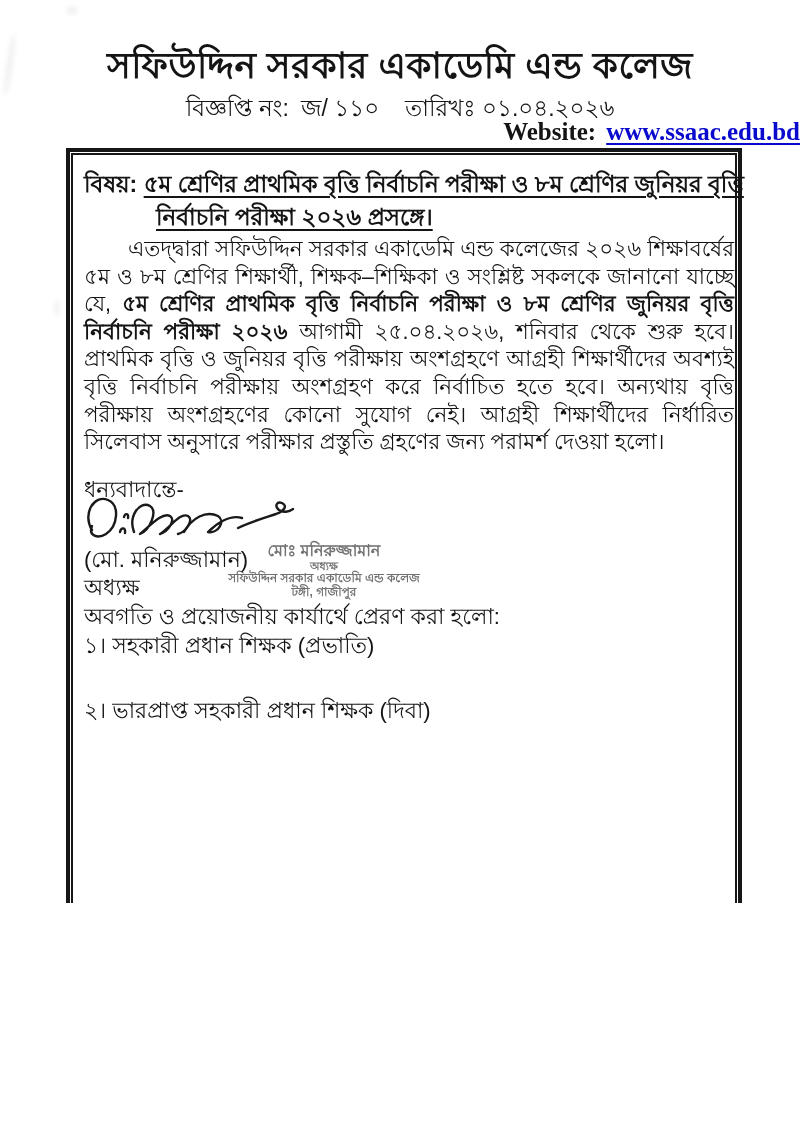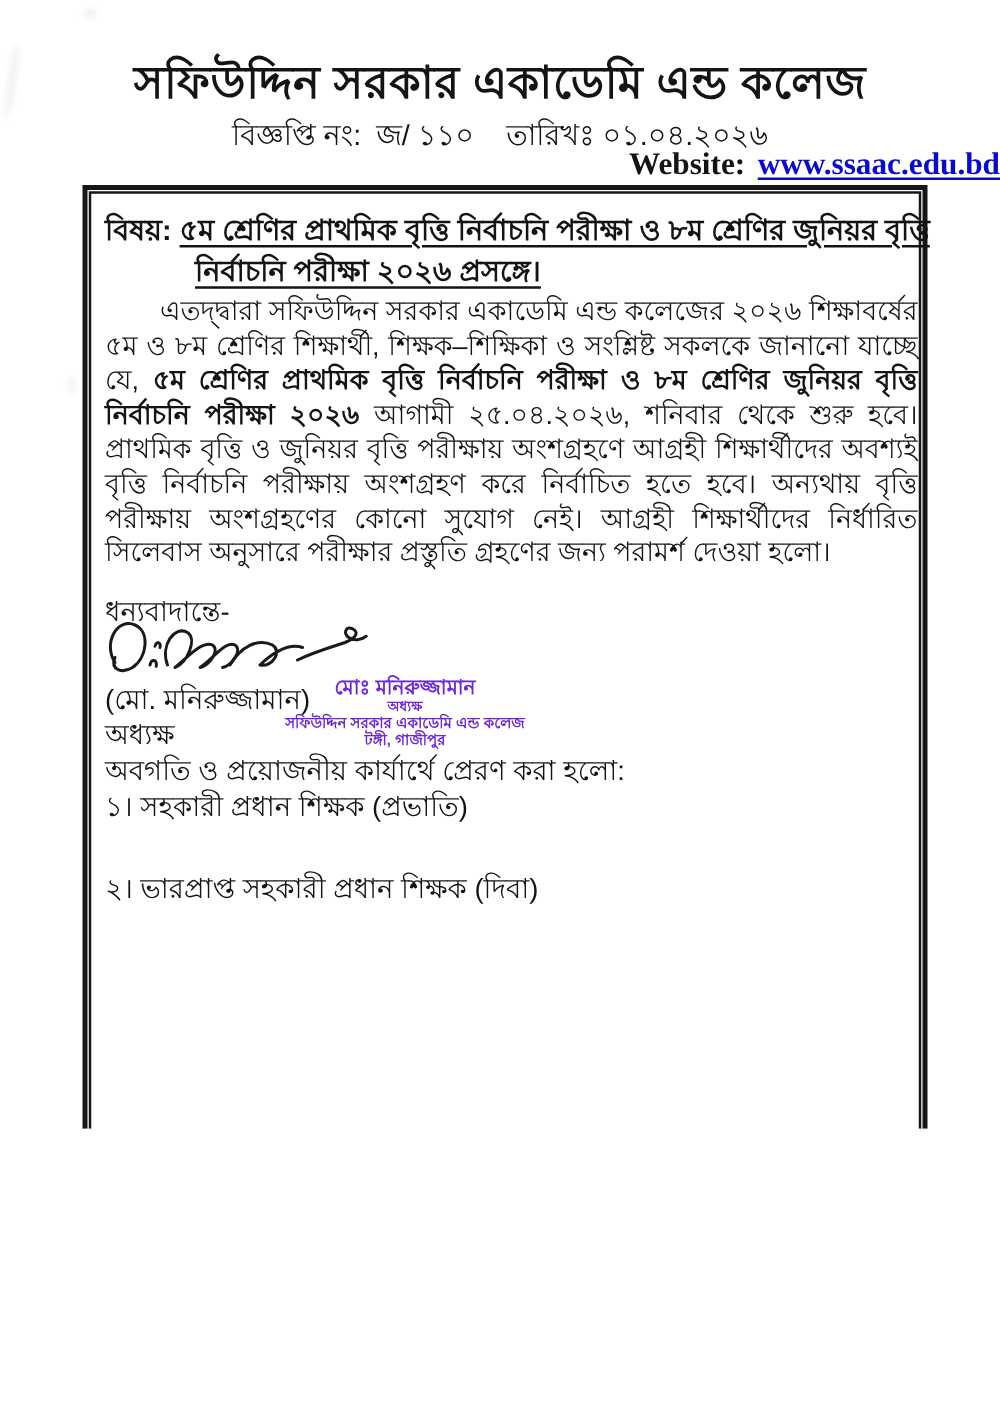--- a/index.html
+++ b/index.html
@@ -123,21 +123,21 @@
         <svg class="signature-svg" width="215" height="60" viewBox="0 0 215 60">
           <g fill="none" stroke="#1a1a1a" stroke-width="2.4" stroke-linecap="round" stroke-linejoin="round">
             <path d="M12,42 C2,26 14,6 28,12 C40,17 38,38 26,46 C18,51 8,48 12,38"></path>
             <path d="M40,44 c1,-5 6,-5 5,1 m-1,-16 c1,-4 5,-4 4,1"></path>
             <path d="M54,44 C48,28 60,12 70,18 C78,23 70,42 60,46 C70,38 82,24 90,28 C96,32 88,44 80,46 C90,40 100,24 108,28 C114,32 106,44 98,46"></path>
             <path d="M104,44 C112,30 126,22 138,28 C146,33 138,46 128,44 C136,36 150,26 162,30"></path>
             <path d="M158,40 C170,34 184,30 196,26 C204,23 208,18 202,15 C197,13 194,18 199,22 C203,25 209,24 213,21"></path>
           </g>
         </svg>
 
-        <div class="stamp" style="color:#6d28d9">
+        <div class="stamp" style="color:#737373">
           <div class="s1">মোঃ মনিরুজ্জামান</div>
           <div class="s2">অধ্যক্ষ</div>
           <div class="s3">সফিউদ্দিন সরকার একাডেমি এন্ড কলেজ</div>
           <div class="s4">টঙ্গী, গাজীপুর</div>
         </div>
 
         <div class="sig-name">(মো. মনিরুজ্জামান)</div>
         <div class="sig-title">অধ্যক্ষ</div>
 
         <div class="dist-heading">অবগতি ও প্রয়োজনীয় কার্যার্থে প্রেরণ করা হলো:</div>

